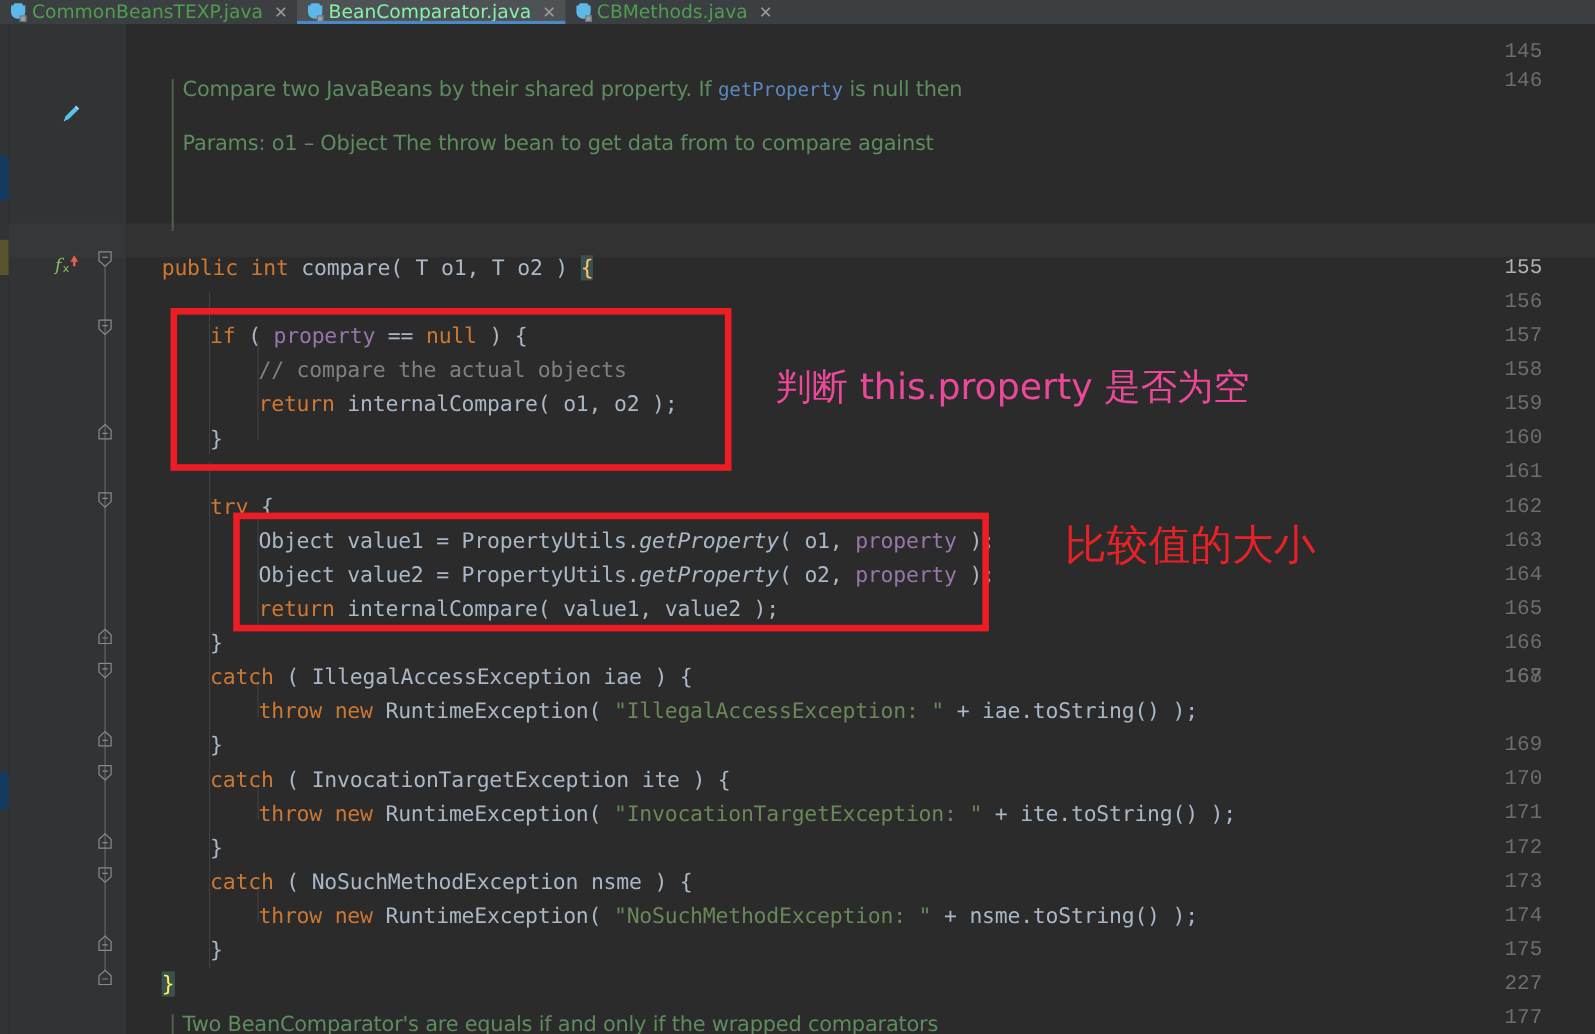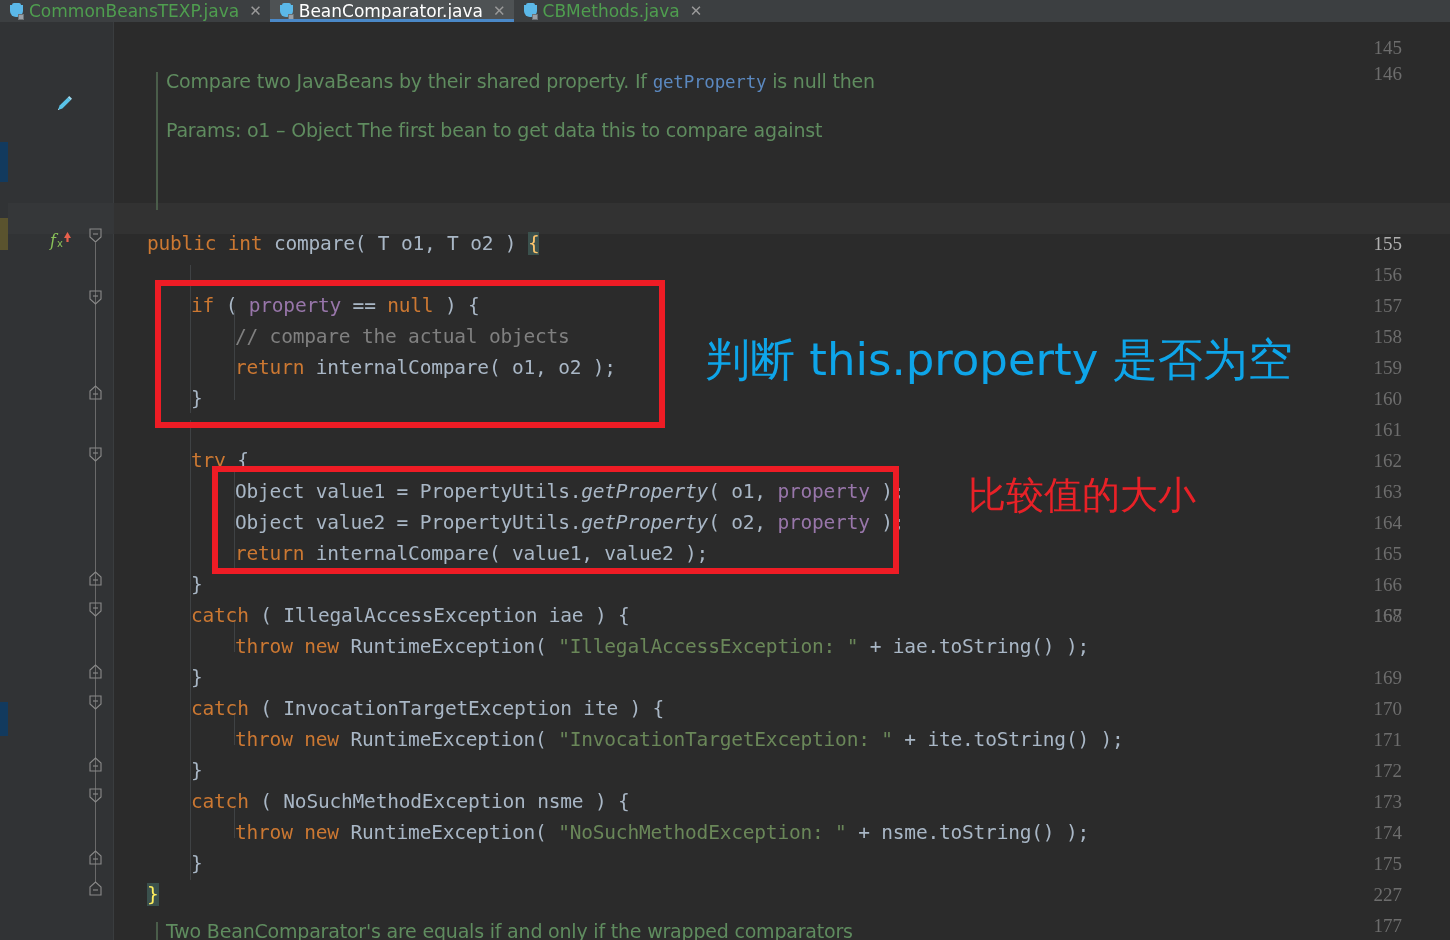--- a/index.html
+++ b/index.html
@@ -32,21 +32,21 @@
     height: 22px;
   }
   .tab.active { background: #4e5254; }
   .tab.active::after {
     content: ""; position: absolute;
     left: 0; right: 0; bottom: 0; height: 3px;
     background: #4a88c7;
   }
   .tab-label { line-height: 22px; }
   .tab.green .tab-label { color: #4f9e4f; }
-  .tab.active .tab-label { color: #ffffff; }
+  .tab.active .tab-label { color: #86efac; }
   .tab-close {
     color: #9a9a9a; font-size: 15px; margin-left: 4px;
     line-height: 22px; cursor: pointer;
   }
   .file-icon {
     width: 13px; height: 15px; flex: 0 0 13px;
     position: relative; display: inline-block;
   }
   .file-icon .cup {
     position: absolute; left: 0; top: 1px;
@@ -87,21 +87,21 @@
     width: 105px; height: 918px;
     background: #313335;
   }
   .gutter-edge {
     position: absolute; top: 0; left: 113px;
     width: 1px; height: 918px; background: #3a3d3f;
   }
 
   .lineno {
     position: absolute; right: 48px;
-    font-family: Liberation Serif, serif;
+    font-family: Liberation Mono, monospace;
     font-size: 19px;
     color: #868686;
     text-align: right;
     line-height: 31px;
     height: 31px;
   }
   .lineno.dim { color: #6d6d6d; }
 
   
   .foldcol {
@@ -368,21 +368,21 @@
   </div>
 
   <div class="code">
 
     
     <div class="cur-line" style="top:181px;"></div>
 
     
     <div class="jd-bar" style="left:42px;top:50px;height:138px;"></div>
     <div class="javadoc" style="left:52px;top:48px;"><span>Compare two JavaBeans by their shared property. If </span><span class="mono">getProperty</span><span> is null then</span></div>
-    <div class="javadoc" style="left:52px;top:97px;">Params: o1 – Object The first bean to get data this to compare against</div>
+    <div class="javadoc" style="left:52px;top:97px;">Params: o1 – Object The throw bean to get data from to compare against</div>
 
     
     <div class="indent-guide" style="left:76px;top:243px;height:148px;"></div>
     <div class="indent-guide" style="left:76px;top:398px;height:460px;"></div>
     <div class="indent-guide" style="left:120px;top:288px;height:90px;"></div>
     <div class="indent-guide" style="left:120px;top:444px;height:108px;"></div>
     <div class="indent-guide" style="left:120px;top:598px;height:32px;"></div>
     <div class="indent-guide" style="left:120px;top:691px;height:32px;"></div>
     <div class="indent-guide" style="left:120px;top:784px;height:32px;"></div>
 
@@ -390,17 +390,17 @@
     <div id="codelines"><div class="ln" style="top: 206px; left: 33px;"><span class="kw">public </span><span class="kw">int </span><span class="txt">compare</span><span class="txt">( </span><span class="typ">T</span><span class="txt"> o1, </span><span class="typ">T</span><span class="txt"> o2 ) </span><span class="brace-hl">{</span></div><div class="ln" style="top: 237px; left: 33px;"></div><div class="ln" style="top: 268px; left: 77px;"><span class="kw">if</span><span class="txt"> ( </span><span class="fld">property</span><span class="txt"> == </span><span class="kw">null</span><span class="txt"> ) {</span></div><div class="ln" style="top: 299px; left: 121px;"><span class="cmt">// compare the actual objects</span></div><div class="ln" style="top: 330px; left: 121px;"><span class="kw">return</span><span class="txt"> internalCompare( o1, o2 );</span></div><div class="ln" style="top: 361px; left: 77px;"><span class="txt">}</span></div><div class="ln" style="top: 392px; left: 33px;"></div><div class="ln" style="top: 423px; left: 77px;"><span class="kw">try</span><span class="txt"> {</span></div><div class="ln" style="top: 454px; left: 121px;"><span class="typ">Object</span><span class="txt"> value1 = PropertyUtils.</span><span class="mtd">getProperty</span><span class="txt">( o1, </span><span class="fld">property</span><span class="txt"> );</span></div><div class="ln" style="top: 485px; left: 121px;"><span class="typ">Object</span><span class="txt"> value2 = PropertyUtils.</span><span class="mtd">getProperty</span><span class="txt">( o2, </span><span class="fld">property</span><span class="txt"> );</span></div><div class="ln" style="top: 516px; left: 121px;"><span class="kw">return</span><span class="txt"> internalCompare( value1, value2 );</span></div><div class="ln" style="top: 547px; left: 77px;"><span class="txt">}</span></div><div class="ln" style="top: 578px; left: 77px;"><span class="kw">catch</span><span class="txt"> ( IllegalAccessException iae ) {</span></div><div class="ln" style="top: 609px; left: 121px;"><span class="kw">throw</span><span class="txt"> </span><span class="kw">new</span><span class="txt"> RuntimeException( </span><span class="str">"IllegalAccessException: "</span><span class="txt"> + iae.toString() );</span></div><div class="ln" style="top: 640px; left: 77px;"><span class="txt">}</span></div><div class="ln" style="top: 671px; left: 77px;"><span class="kw">catch</span><span class="txt"> ( InvocationTargetException ite ) {</span></div><div class="ln" style="top: 702px; left: 121px;"><span class="kw">throw</span><span class="txt"> </span><span class="kw">new</span><span class="txt"> RuntimeException( </span><span class="str">"InvocationTargetException: "</span><span class="txt"> + ite.toString() );</span></div><div class="ln" style="top: 733px; left: 77px;"><span class="txt">}</span></div><div class="ln" style="top: 764px; left: 77px;"><span class="kw">catch</span><span class="txt"> ( NoSuchMethodException nsme ) {</span></div><div class="ln" style="top: 795px; left: 121px;"><span class="kw">throw</span><span class="txt"> </span><span class="kw">new</span><span class="txt"> RuntimeException( </span><span class="str">"NoSuchMethodException: "</span><span class="txt"> + nsme.toString() );</span></div><div class="ln" style="top: 826px; left: 77px;"><span class="txt">}</span></div><div class="ln" style="top: 857px; left: 33px;"><span class="brace-hl2">}</span></div><div class="ln" style="top: 888px; left: 33px;"></div></div>
 
     
     <div class="jd-bar" style="left:42px;top:900px;height:40px;"></div>
     <div class="javadoc" style="left:52px;top:898px;">Two BeanComparator's are equals if and only if the wrapped comparators</div>
   </div>
 
   <div id="annolayer">
       <div class="anno-box" style="left: 155px; top: 258px; width: 510px; height: 148px; border-color: rgb(238, 28, 37);"></div>
       <div class="anno-box" style="left: 212px; top: 444px; width: 687px; height: 108px; border-color: rgb(238, 28, 37);"></div>
-      <div class="anno-text" style="left: 705px; top: 308px; font-size: 45px; color: #0ea5e9;">判断 this.property 是否为空</div>
+      <div class="anno-text" style="left: 705px; top: 308px; font-size: 33px; color: #ec4899;">判断 this.property 是否为空</div>
       <div class="anno-text" style="left: 968px; top: 448px; font-size: 38px; color: rgb(232, 33, 39);">比较值的大小</div>
     </div>
 
 </div>
 
 </body></html>

